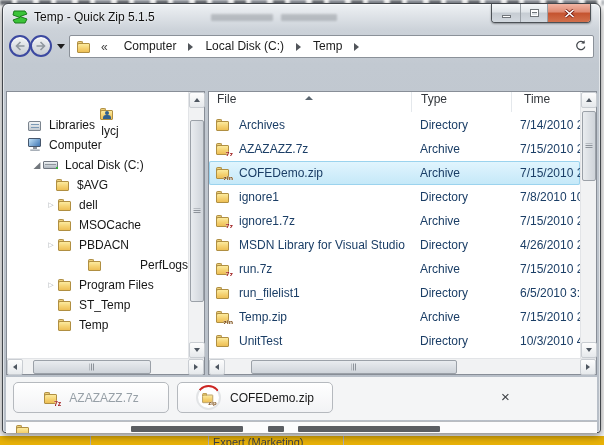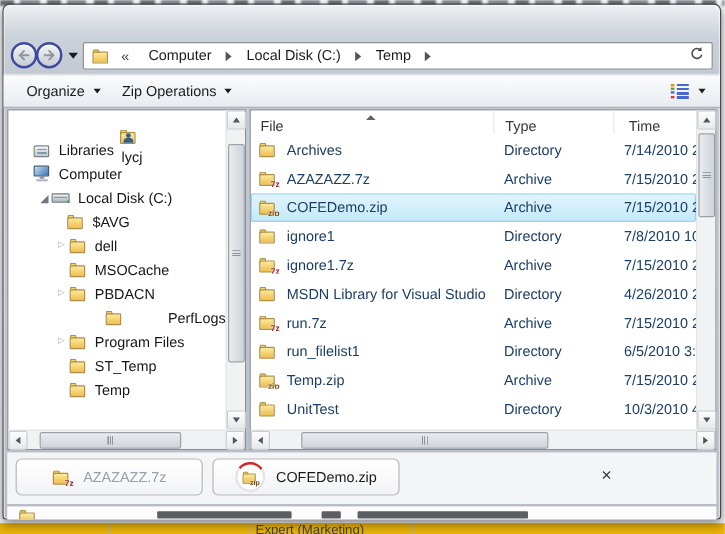--- a/index.html
+++ b/index.html
@@ -69,21 +69,21 @@
   
   .tree-panel{position:absolute;left:3px;top:87px;width:199px;height:284px;background:#fff;border:1px solid #888e97}
   .list-panel{position:absolute;left:205px;top:87px;width:389px;height:284px;background:#fff;border:1px solid #888e97}
   .tree-rows{position:absolute;left:0;top:0;right:16px;bottom:16px;overflow:hidden;padding-top:3px}
   .tree-row{height:20px;display:flex;align-items:center;white-space:nowrap;font-size:12px;color:#161616}
   .expander{flex:0 0 12px;width:12px;text-align:center;font-size:7px;color:#a6abb1;line-height:20px}
   .expander.exp{color:#72777d;font-size:9px}
   .tlabel{padding-left:5px}
 
   .lheader{position:absolute;left:0;top:0;right:16px;height:20px;display:flex;font-size:12px;color:#33373c}
-  .hc{display:flex;align-items:flex-end;position:relative}
+  .hc{display:flex;align-items:flex-start;position:relative}
   .hc-0{flex:0 0 202px;padding-left:8px}
   .hc-1{flex:0 0 100px;padding-left:9px;border-left:1px solid #e4e8ec}
   .hc-2{flex:1;padding-left:12px;border-left:1px solid #e4e8ec;overflow:hidden}
   .sort-tri{position:absolute;left:96px;top:4px;width:0;height:0;
     border-left:4px solid transparent;border-right:4px solid transparent;border-bottom:4px solid #5b6670}
   .list-rows{position:absolute;left:0;top:21px;right:16px;bottom:16px;overflow:hidden}
   .frow{height:24px;display:flex;align-items:center;font-size:12px;color:#1b3e66}
   .frow.sel{background:linear-gradient(180deg,#e2f5fe 0,#c4e8f8 100%);box-shadow:inset 0 0 0 1px #9bd3ee;border-radius:2px}
   .c-name{flex:0 0 202px;display:flex;align-items:center;gap:7px;padding-left:6px;overflow:hidden;white-space:nowrap}
   .c-type{flex:0 0 100px;padding-left:9px;white-space:nowrap}
@@ -162,20 +162,44 @@
 <div class="bg-top"></div>
 <div class="bg-bottom">
   <i class="vline" style="left:90px"></i>
   <i class="vline" style="left:208px"></i>
   <i class="vline" style="left:343px"></i>
   <span class="bg-text">Expert (Marketing)</span>
 </div>
 
 <div class="window">
 
+  <div class="titlebar">
+    <span class="win-icon">
+      <svg width="16" height="15" viewBox="0 0 16 15">
+        <path d="M2 1h11l2 3-7 2.5L15 9l-2 4H3l-2-3 7-2.5L1 5z" fill="#3bc438" stroke="#1b7a1a" stroke-width="1"></path>
+      </svg>
+    </span>
+    <span class="win-title">Temp - Quick Zip 5.1.5</span>
+    <span class="ghost g1"></span>
+    <span class="ghost g2"></span>
+    <div class="win-controls">
+      <div class="wbtn min">
+          <i class="glyph-min"></i>
+        </div>
+      <div class="wbtn max">
+          <i class="glyph-max"></i>
+        </div>
+      <div class="wbtn close">
+        <svg width="11" height="9" viewBox="0 0 11 9">
+          <path d="M1.5 1 L9.5 8 M9.5 1 L1.5 8" stroke="#7a2015" stroke-width="3.2" fill="none"></path>
+          <path d="M1.5 1 L9.5 8 M9.5 1 L1.5 8" stroke="#ffffff" stroke-width="1.6" fill="none"></path>
+        </svg>
+      </div>
+    </div>
+  </div>
 
   <div class="navbar">
     <div class="navcircle nav-back">
       <svg width="12" height="10" viewBox="0 0 12 10">
         <path d="M6.5 1 L2.5 5 L6.5 9 M2.5 5 H10.5" stroke="#8f979e" stroke-width="1.6" fill="none"></path>
       </svg>
     </div>
     <div class="navcircle nav-fwd">
       <svg width="12" height="10" viewBox="0 0 12 10">
         <path d="M5.5 1 L9.5 5 L5.5 9 M1.5 5 H9.5" stroke="#8f979e" stroke-width="1.6" fill="none"></path>
@@ -198,39 +222,20 @@
         </span>
       <span class="refresh">
         <svg width="13" height="13" viewBox="0 0 13 13">
           <path d="M10.2 4.2 A4.1 4.1 0 1 0 10.8 7.6" fill="none" stroke="#45494e" stroke-width="1.3"></path>
           <path d="M10.6 1.2 L10.6 4.6 L7.2 4.4 Z" fill="#45494e"></path>
         </svg>
       </span>
     </div>
   </div>
 
-  <div class="toolbar">
-    <div class="tbtn">
-      <span>Organize</span>
-      <i class="caret"></i>
-    </div>
-    <div class="tbtn">
-      <span>Zip Operations</span>
-      <i class="caret"></i>
-    </div>
-    <div class="views-btn">
-      <span class="views-icn">
-        <i class="vd" style="top:0;background:#e8940a"></i>
-        <i class="vd" style="top:3.4px;background:#57a64a"></i>
-        <i class="vd" style="top:6.8px;background:#4a69cf"></i>
-        <i class="vd" style="top:10.2px;background:#c94040"></i>
-      </span>
-      <i class="caret"></i>
-    </div>
-  </div>
 
   <div class="tree-panel">
     <div class="tree-rows" id="treeRows">
         <div class="tree-row" style="padding-left: 20px; flex-direction: column;">
           <span class="expander"></span>
           <span class="icn folder-user">
             <i class="flap"></i>
             <i class="base"></i>
             <i class="head"></i>
             <i class="bodyp"></i>

